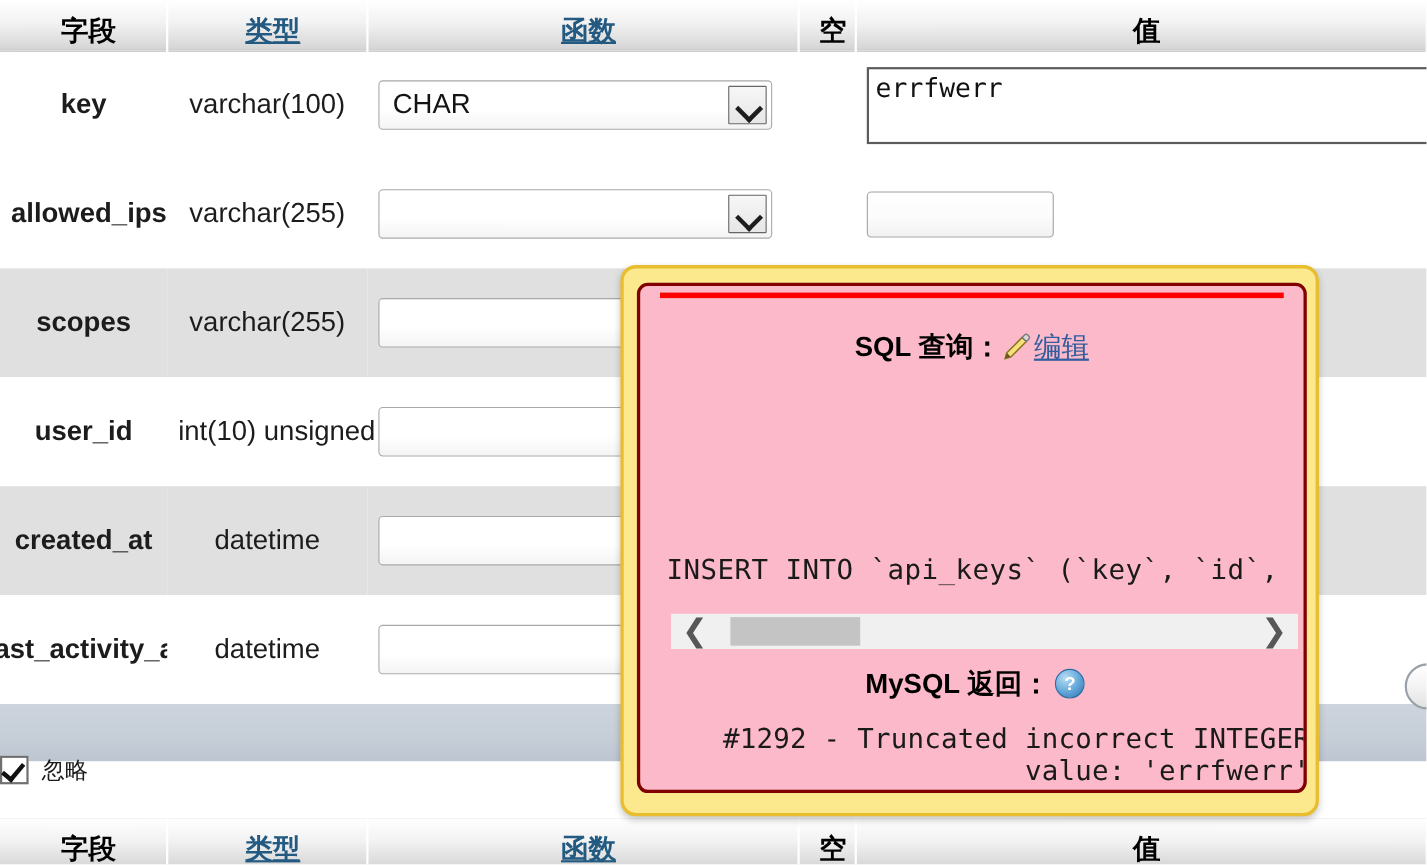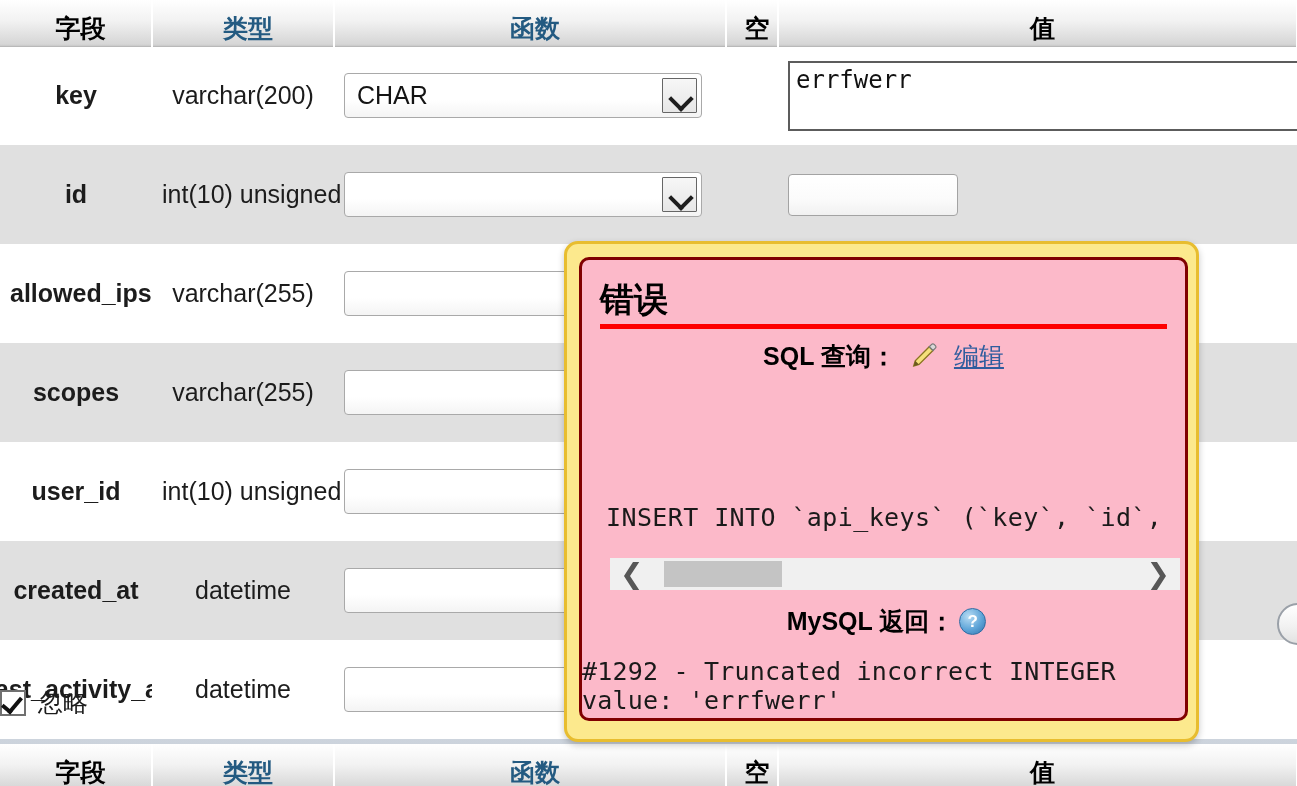--- a/index.html
+++ b/index.html
@@ -40,20 +40,21 @@
     font-size: 25px;
     font-weight: bold;
     line-height: 1.1;
     white-space: nowrap;
     margin-left: 17px;
   }
   .hdr-cell .lbl { position: relative; top: -3px; }
   .hdr-cell.sorted .lbl { color: #000000; text-decoration: none; }
   .hdr-cell .link {
     color: #235a81;
+    text-decoration: underline;
     cursor: pointer;
   }
 
   .col-field   { width: 152px; }
   .col-type    { width: 182px; }
   .col-func    { width: 392px; }
   .col-null    { width: 52px; }
   .col-value   { width: 519px; }
 
   
@@ -153,21 +154,21 @@
   }
 
   
   .ignore-line {
     position: absolute;
     left: 0px;
     top: 686px;
     display: flex;
     align-items: center;
     gap: 12px;
-    font-size: 25px;
+    font-size: 21px;
     color: #1c1c1c;
   }
   .cb {
     width: 26px; height: 26px;
     border: 2px solid #707070;
     background: #fff;
     position: relative;
     display: inline-block;
     cursor: pointer;
   }
@@ -217,29 +218,29 @@
     font-weight: bold;
     color: #000;
     line-height: 1.05;
   }
   .err-rule {
     margin: 6px 18px 0 18px;
     height: 5px;
     background: #fe0000;
   }
   .sql-label-row {
-    margin-top: 11px;
+    margin-top: 28px;
     text-align: center;
     font-size: 25px;
     font-weight: bold;
     color: #000;
     display: flex;
     align-items: center;
     justify-content: center;
-    gap: 14px;
+    gap: 0;
   }
   .edit-link {
     color: #2f5d9e;
     text-decoration: underline;
     font-weight: normal;
     cursor: pointer;
   }
   .pencil { width: 30px; height: 30px; display: inline-block; }
 
   .sql-text {
@@ -308,21 +309,21 @@
     text-align: center;
     line-height: 25px;
     font-family: "Liberation Sans", sans-serif;
     cursor: pointer;
   }
 
   .mysql-msg {
     position: absolute;
     left: 0; top: 398px;
     width: 609px;
-    text-align: left;
+    text-align: right;
     font-family: "DejaVu Sans Mono", monospace;
     font-size: 25px;
     color: #1a1a1a;
     line-height: 1.15;
     letter-spacing: 0.2px;
     white-space: pre-line;
   }
 </style>
 </head>
 <body>
@@ -355,49 +356,33 @@
           <span class="lbl">值</span>
         </th>
       </tr>
     </thead>
     <tbody>
 
       <tr class="row-odd">
         <td class="cell c-field">
           <span class="fieldlabel">key</span>
         </td>
-        <td class="cell c-type">varchar(200)</td>
+        <td class="cell c-type">varchar(100)</td>
         <td class="cell c-func">
           <div class="func-select">
             <span>CHAR</span>
             <span class="arrowbox"></span>
           </div>
         </td>
         <td class="cell c-null"></td>
         <td class="cell c-value">
           <div class="val-textarea">errfwerr</div>
         </td>
       </tr>
 
-      <tr class="row-even">
-        <td class="cell c-field">
-          <span class="fieldlabel">id</span>
-        </td>
-        <td class="cell c-type">int(10) unsigned</td>
-        <td class="cell c-func">
-          <div class="func-select">
-            <span></span>
-            <span class="arrowbox"></span>
-          </div>
-        </td>
-        <td class="cell c-null"></td>
-        <td class="cell c-value">
-          <div class="val-input"></div>
-        </td>
-      </tr>
 
       <tr class="row-odd">
         <td class="cell c-field">
           <span class="fieldlabel">allowed_ips</span>
         </td>
         <td class="cell c-type">varchar(255)</td>
         <td class="cell c-func">
           <div class="func-select">
             <span></span>
             <span class="arrowbox"></span>
@@ -516,21 +501,20 @@
         <th class="hdr-cell sorted">
           <span class="lbl">值</span>
         </th>
       </tr>
     </tbody>
   </table>
 
   <div class="dialog">
     <div class="dialog-inner">
 
-      <div class="err-title">错误</div>
       <div class="err-rule"></div>
 
       <div class="sql-label-row">
         <span>SQL 查询：</span>
         <span class="pencil">
           <svg viewBox="0 0 24 24" width="30" height="30" aria-hidden="true">
             <path d="M3 20l1.2-4.2L15.4 4.6l3 3L7.2 18.8 3 20z" fill="#f5e07a" stroke="#8a7422" stroke-width="1.1"></path>
             <path d="M15.4 4.6l3 3 1.9-1.9a1.4 1.4 0 0 0 0-2l-1-1a1.4 1.4 0 0 0-2 0l-1.9 1.9z" fill="#d8d8d8" stroke="#7a7a7a" stroke-width="1"></path>
             <path d="M3 20l1.2-4.2 3 3L3 20z" fill="#6b5a1e"></path>
           </svg>

